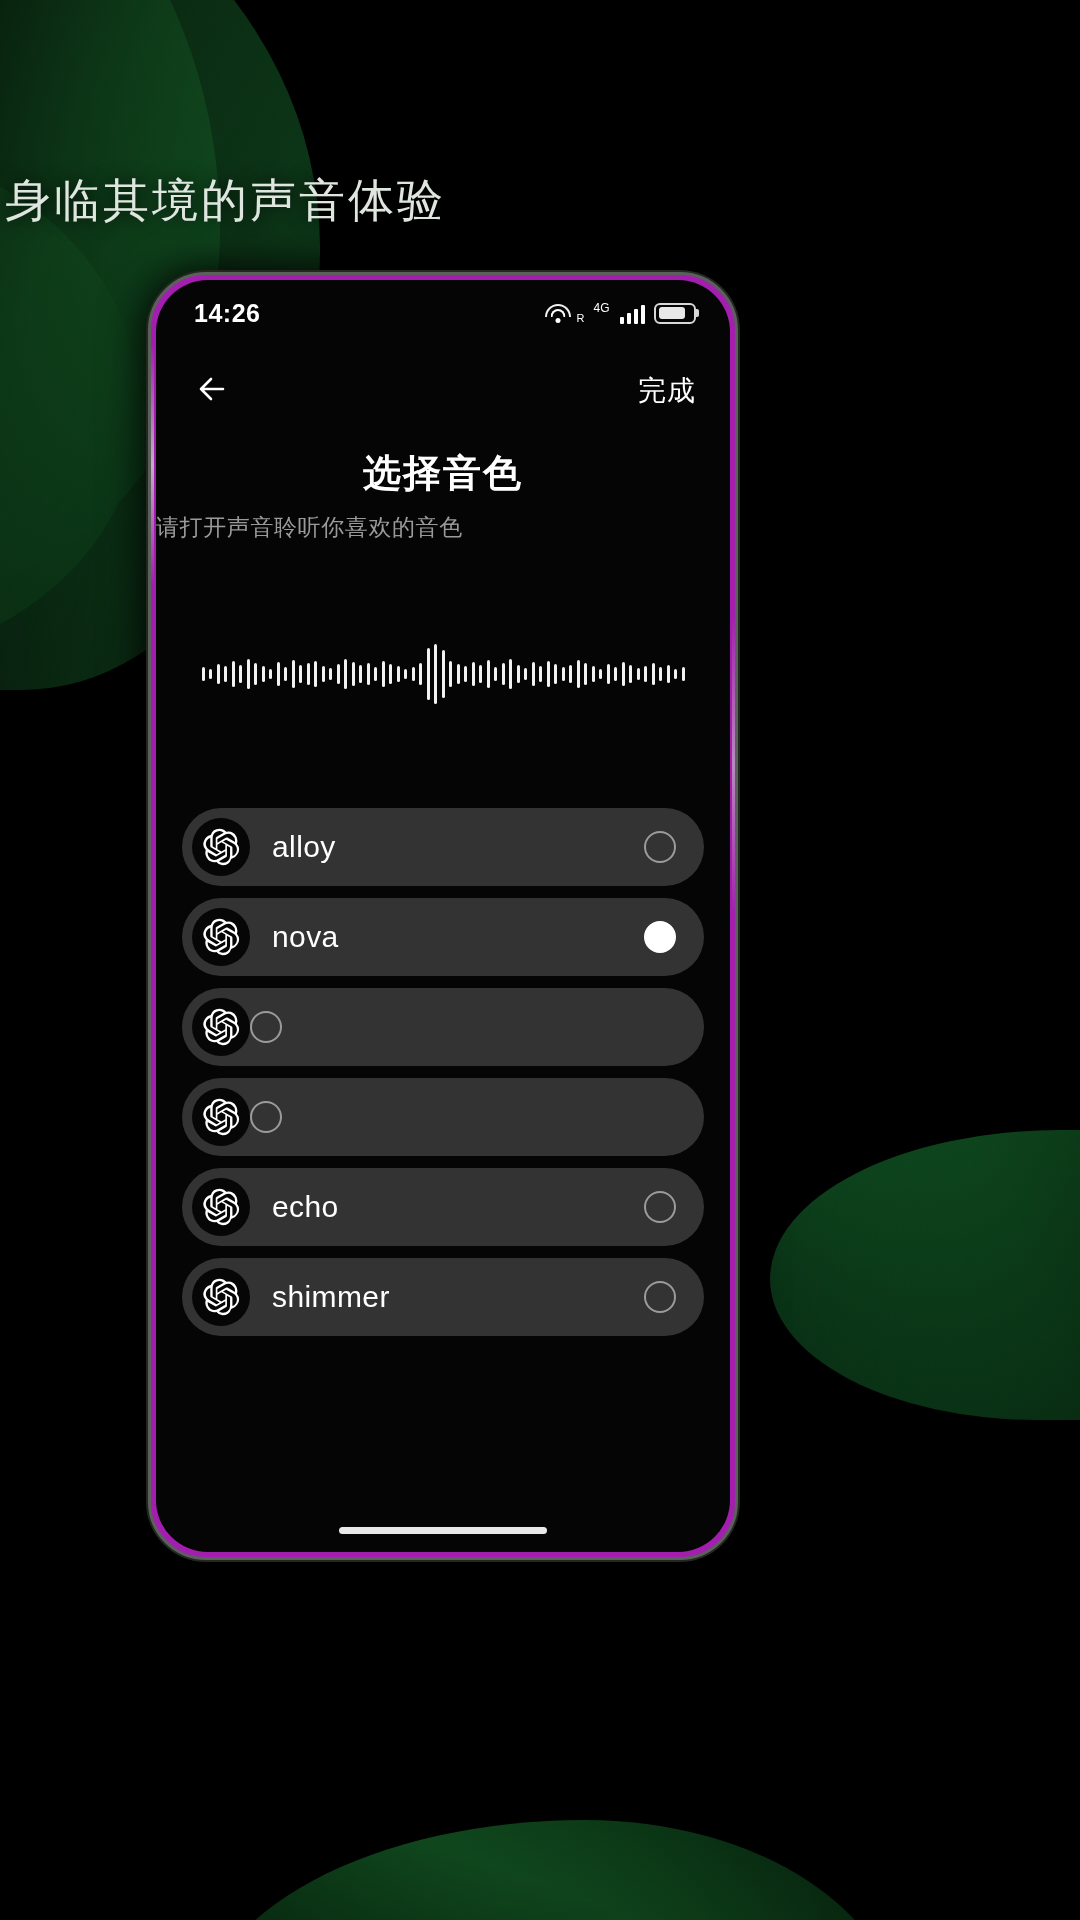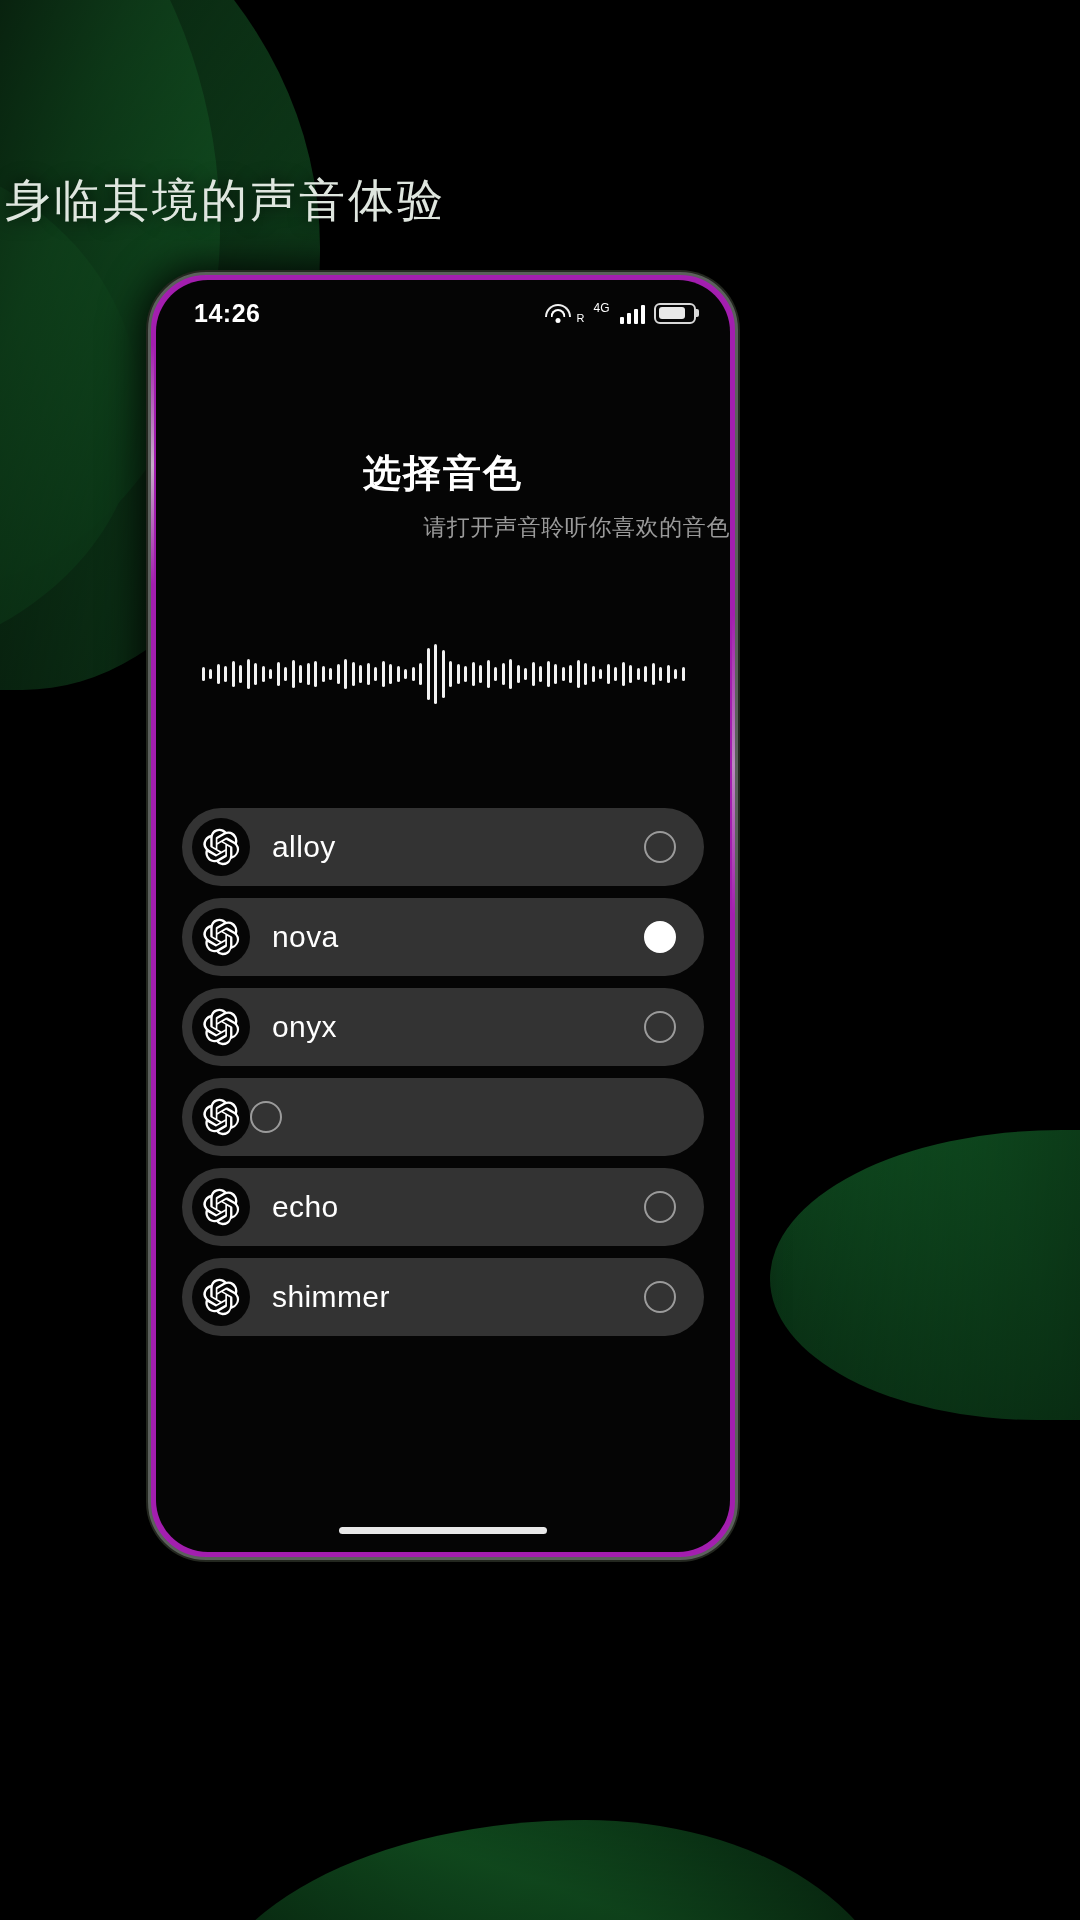--- a/index.html
+++ b/index.html
@@ -151,21 +151,21 @@
   .back-btn { width: 54px; height: 54px; display: flex; align-items: center; justify-content: center; }
   .done-btn { color: #fff; font-size: 28px; font-weight: 400; letter-spacing: 1px; }
 
   
   .page-title {
     position: absolute; top: 168px; left: 0; right: 0;
     text-align: center; color: #fff; font-size: 38px; font-weight: 600; letter-spacing: 2px;
   }
   .page-sub {
     position: absolute; top: 232px; left: 0; right: 0;
-    text-align: right; color: #9a9a9a; font-size: 23px; letter-spacing: .6px;
+    text-align: left; color: #9a9a9a; font-size: 23px; letter-spacing: .6px;
   }
 
   
   .wave {
     position: absolute; top: 348px; left: 0; right: 0; height: 92px;
     display: flex; align-items: center; justify-content: center; gap: 4.5px;
   }
   .wave b { display: block; width: 3px; background: #f2f2f2; border-radius: 2px; }
 
   
@@ -235,20 +235,30 @@
               <b></b>
               <b></b>
               <b></b>
           </div>
           <div class="ic-batt">
               <span></span>
             </div>
         </div>
       </div>
 
+      <div class="navbar">
+        <div class="back-btn">
+          <span>
+            <svg width="40" height="34" viewBox="0 0 40 34" fill="none">
+              <path d="M28 17H6M6 17L16 7M6 17L16 27" stroke="#ffffff" stroke-width="2.6" stroke-linecap="round" stroke-linejoin="round"></path>
+            </svg>
+          </span>
+        </div>
+        <div class="done-btn">完成</div>
+      </div>
 
       <div class="page-title">选择音色</div>
       <div class="page-sub">请打开声音聆听你喜欢的音色</div>
 
       <div class="wave">
           <b style="height: 14px;"></b>
           <b style="height: 10px;"></b>
           <b style="height: 20px;"></b>
           <b style="height: 16px;"></b>
           <b style="height: 26px;"></b>
@@ -332,21 +342,20 @@
             </div>
             <div class="voice-label">nova</div>
             <div class="radio on"></div>
           </div>
           <div class="voice-row">
             <div class="voice-avatar">
               <svg width="40" height="40" viewBox="0 0 24 24" fill="none">
                 <path d="M21.55 10.0a5.42 5.42 0 0 0-.47-4.45 5.49 5.49 0 0 0-5.9-2.63A5.44 5.44 0 0 0 11.08 1 5.49 5.49 0 0 0 5.85 4.8a5.43 5.43 0 0 0-3.63 2.63 5.49 5.49 0 0 0 .67 6.43 5.42 5.42 0 0 0 .47 4.45 5.49 5.49 0 0 0 5.9 2.63A5.43 5.43 0 0 0 12.9 23a5.49 5.49 0 0 0 5.24-3.81 5.43 5.43 0 0 0 3.63-2.63 5.49 5.49 0 0 0-.22-6.56Zm-8.2 11.5a4.07 4.07 0 0 1-2.61-.95l.13-.07 4.34-2.5a.71.71 0 0 0 .36-.62v-6.12l1.83 1.06a.07.07 0 0 1 .04.05v5.07a4.09 4.09 0 0 1-4.09 4.08ZM4.57 17.75a4.07 4.07 0 0 1-.49-2.74l.13.08 4.34 2.5a.7.7 0 0 0 .71 0l5.3-3.06v2.12a.07.07 0 0 1-.03.06l-4.39 2.53a4.09 4.09 0 0 1-5.57-1.49ZM3.43 8.2a4.07 4.07 0 0 1 2.13-1.79v5.16a.7.7 0 0 0 .35.61l5.28 3.05-1.83 1.06a.07.07 0 0 1-.06 0L4.96 13.7A4.09 4.09 0 0 1 3.43 8.2Zm15.07 3.5-5.3-3.07 1.83-1.05a.07.07 0 0 1 .06 0l4.39 2.53a4.08 4.08 0 0 1-.63 7.36v-5.16a.71.71 0 0 0-.35-.61Zm1.82-2.74-.13-.08-4.33-2.52a.71.71 0 0 0-.72 0L9.85 9.42V7.3a.07.07 0 0 1 .03-.06l4.39-2.53a4.08 4.08 0 0 1 6.05 4.25ZM8.85 12.73 7.02 11.67a.07.07 0 0 1-.04-.05V6.55a4.08 4.08 0 0 1 6.7-3.13l-.13.07-4.34 2.5a.71.71 0 0 0-.36.62v6.12Zm1-2.14L12.22 9.2l2.38 1.37v2.75l-2.37 1.37-2.38-1.37v-2.74Z" fill="#ffffff"></path>
               </svg>
             </div>
-            <div class="voice-label">onyx</div>
             <div class="radio"></div>
           </div>
           <div class="voice-row">
             <div class="voice-avatar">
               <svg width="40" height="40" viewBox="0 0 24 24" fill="none">
                 <path d="M21.55 10.0a5.42 5.42 0 0 0-.47-4.45 5.49 5.49 0 0 0-5.9-2.63A5.44 5.44 0 0 0 11.08 1 5.49 5.49 0 0 0 5.85 4.8a5.43 5.43 0 0 0-3.63 2.63 5.49 5.49 0 0 0 .67 6.43 5.42 5.42 0 0 0 .47 4.45 5.49 5.49 0 0 0 5.9 2.63A5.43 5.43 0 0 0 12.9 23a5.49 5.49 0 0 0 5.24-3.81 5.43 5.43 0 0 0 3.63-2.63 5.49 5.49 0 0 0-.22-6.56Zm-8.2 11.5a4.07 4.07 0 0 1-2.61-.95l.13-.07 4.34-2.5a.71.71 0 0 0 .36-.62v-6.12l1.83 1.06a.07.07 0 0 1 .04.05v5.07a4.09 4.09 0 0 1-4.09 4.08ZM4.57 17.75a4.07 4.07 0 0 1-.49-2.74l.13.08 4.34 2.5a.7.7 0 0 0 .71 0l5.3-3.06v2.12a.07.07 0 0 1-.03.06l-4.39 2.53a4.09 4.09 0 0 1-5.57-1.49ZM3.43 8.2a4.07 4.07 0 0 1 2.13-1.79v5.16a.7.7 0 0 0 .35.61l5.28 3.05-1.83 1.06a.07.07 0 0 1-.06 0L4.96 13.7A4.09 4.09 0 0 1 3.43 8.2Zm15.07 3.5-5.3-3.07 1.83-1.05a.07.07 0 0 1 .06 0l4.39 2.53a4.08 4.08 0 0 1-.63 7.36v-5.16a.71.71 0 0 0-.35-.61Zm1.82-2.74-.13-.08-4.33-2.52a.71.71 0 0 0-.72 0L9.85 9.42V7.3a.07.07 0 0 1 .03-.06l4.39-2.53a4.08 4.08 0 0 1 6.05 4.25ZM8.85 12.73 7.02 11.67a.07.07 0 0 1-.04-.05V6.55a4.08 4.08 0 0 1 6.7-3.13l-.13.07-4.34 2.5a.71.71 0 0 0-.36.62v6.12Zm1-2.14L12.22 9.2l2.38 1.37v2.75l-2.37 1.37-2.38-1.37v-2.74Z" fill="#ffffff"></path>
               </svg>
             </div>
             <div class="radio"></div>
           </div>

